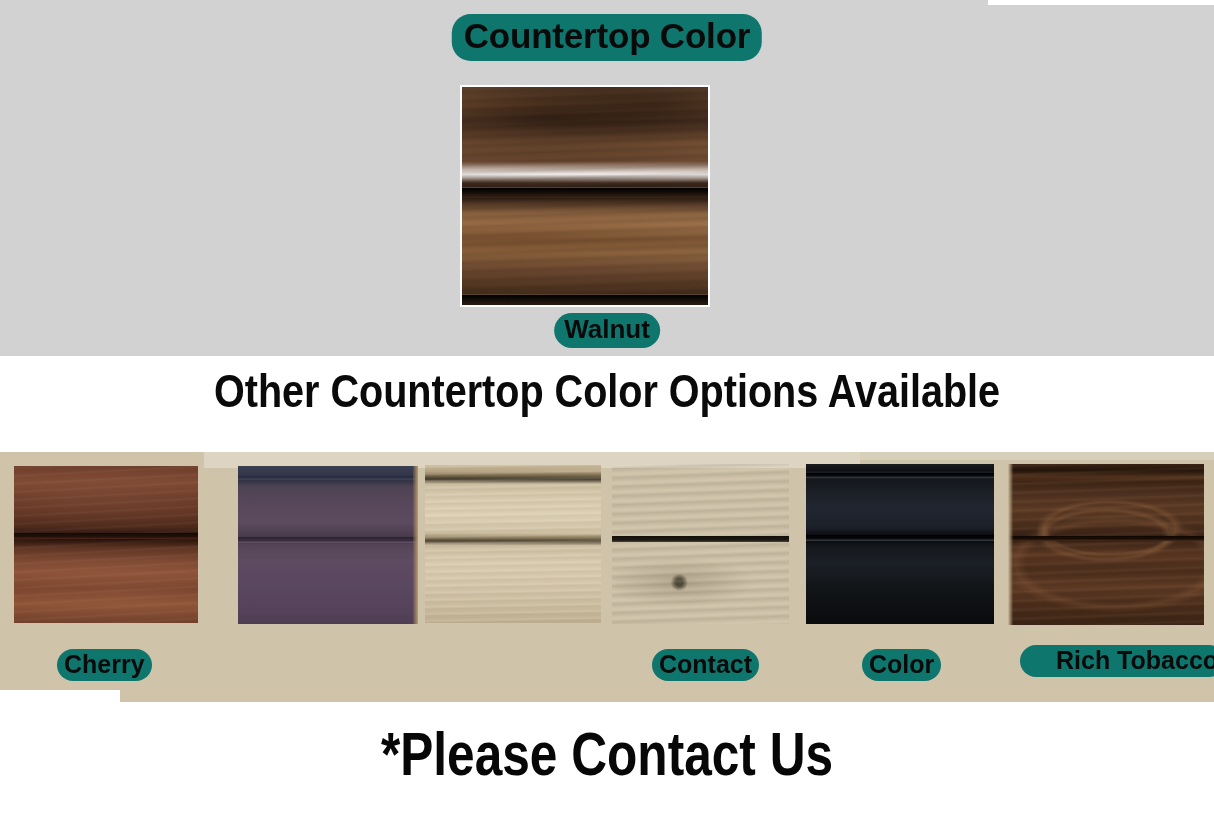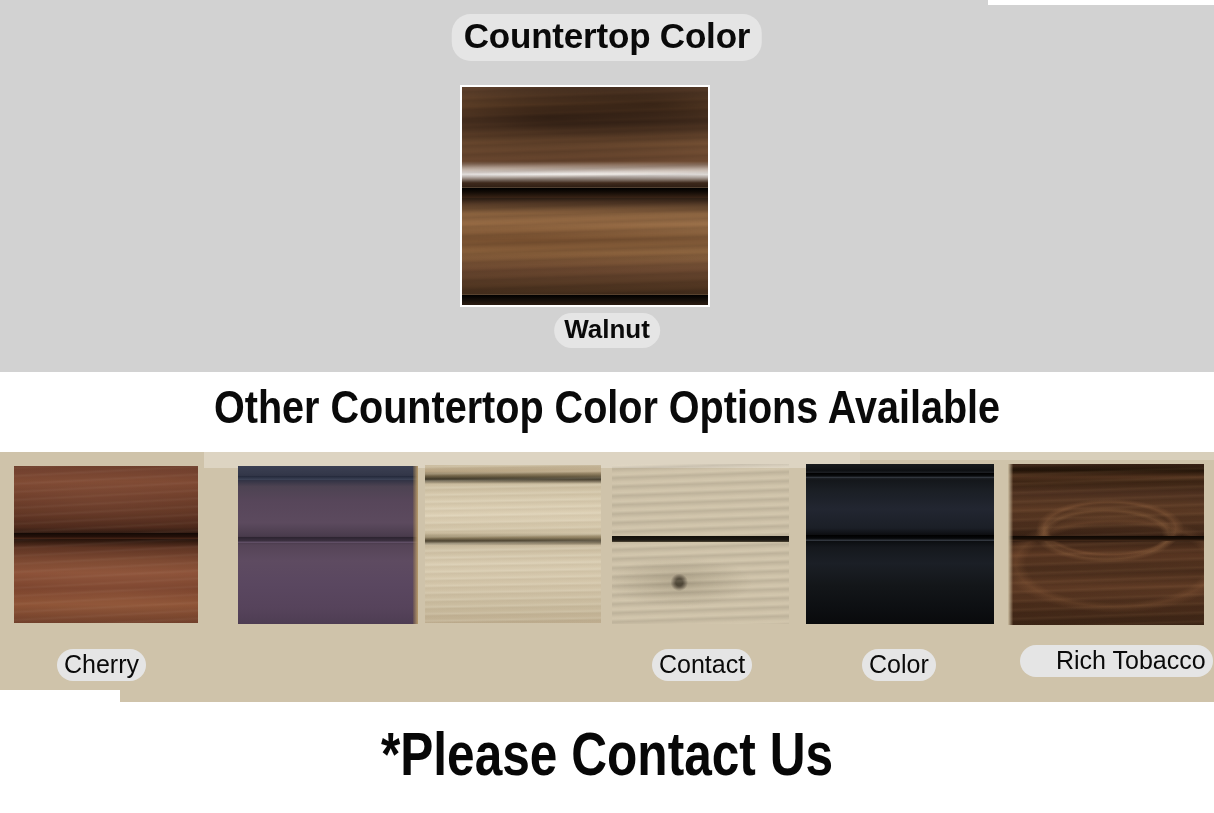--- a/index.html
+++ b/index.html
@@ -16,21 +16,21 @@
   #top-panel{
     position:absolute;left:0;top:0;width:1214px;height:372px;
     background:#d2d2d2;
   }
   #top-right-white-strip{
     position:absolute;left:988px;top:0;width:226px;height:5px;
     background:#ffffff;
   }
 
   .label-chip{
-    background:#e5e5e5;
+    background:#0f766e;
     color:#0a0a0a;
     display:inline-block;
     line-height:1.05;
     white-space:nowrap;
     border-radius:19px;
   }
 
   #title-chip{
     position:absolute;left:50%;top:14px;transform:translateX(-50%);
     font-size:35px;font-weight:bold;
@@ -87,21 +87,21 @@
   }
 
   #main-label-chip{
     position:absolute;left:50%;top:313px;transform:translateX(-50%);
     font-size:26px;font-weight:bold;
     padding:3px 10px 5px 10px;
   }
 
   
   #subtitle-band{
-    position:absolute;left:0;top:372px;width:1214px;height:100px;
+    position:absolute;left:0;top:356px;width:1214px;height:100px;
     background:#ffffff;
   }
   #subtitle{
     position:absolute;left:50%;top:8px;transform:translateX(-50%);
     font-size:46px;font-weight:bold;color:#0a0a0a;
     font-family:"Liberation Sans Narrow","Liberation Sans",sans-serif;
     transform-origin:center;
     white-space:nowrap;
   }
   #subtitle span{display:inline-block;transform:scaleX(.86);}
@@ -124,21 +124,21 @@
     background:#ffffff;
   }
 
   .swatch{
     position:absolute;top:0;overflow:hidden;
   }
   .swatch .woodbox{border:0;}
 
   .opt-label{
     position:absolute;
-    font-size:25px;font-weight:normal;
+    font-size:25px;font-weight:bold;
     padding:2px 7px 4px 7px;
     text-align:center;
   }
 
   
   .cherry-base{
     background:linear-gradient(180deg,
       #6d3e2c 0%, #7c4731 10%, #6b3b28 20%, #5e3322 30%,
       #4a2719 39%, #2d1810 43%, #1a0d07 45.5%,
       #30190f 48%, #5d3322 52%, #7a4730 60%,

